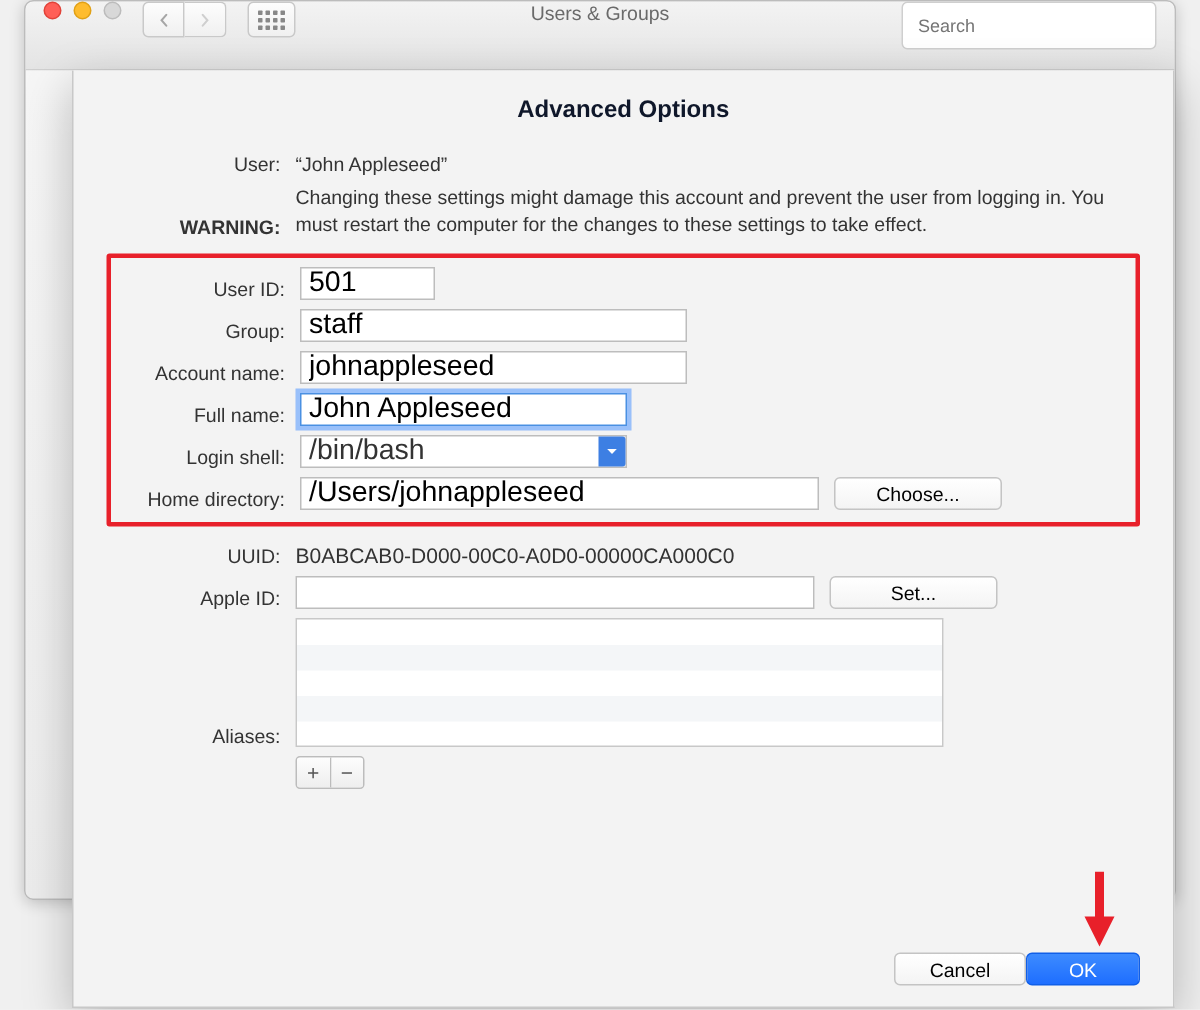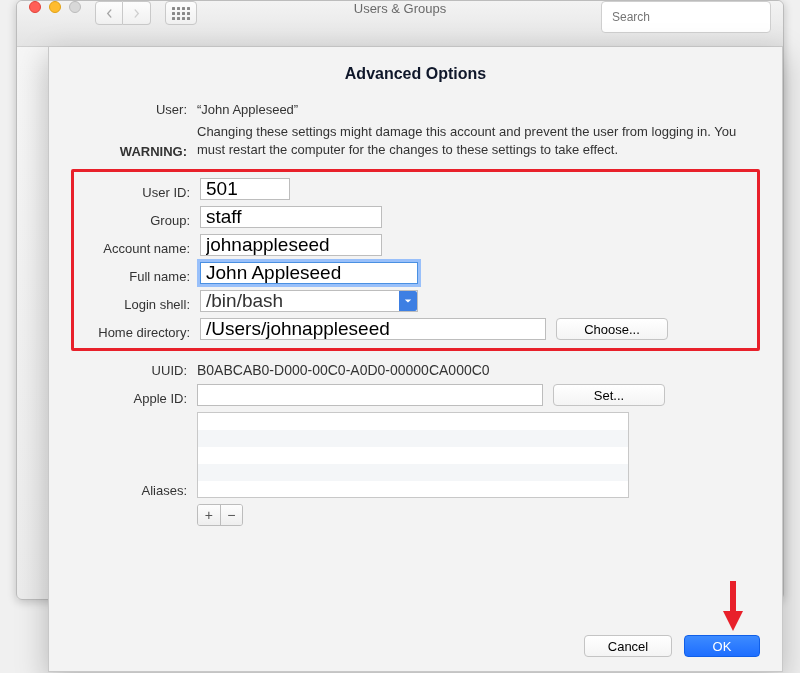--- a/index.html
+++ b/index.html
@@ -105,21 +105,21 @@
     input.txt, .combo, input.txt-wide {
       font-size:19px;
       height:22px;
       border:1px solid #bdbdbd;
       background:#fff;
       padding:0 5px;
       outline:none;
       font-family:inherit;
     }
     input.txt{width:90px}
-    input.txt.med{width:182px}
+    input.txt.med{width:258px}
     input.txt.long{width:346px}
     input.txt.focused{
       width:218px;
       border:1px solid #4a90e2;
       box-shadow:0 0 0 3px rgba(94,158,255,0.6);
     }
     .combo{
       width:218px;position:relative;display:flex;align-items:center;
       padding-right:20px;
     }
@@ -154,21 +154,21 @@
       width:46px;height:22px;
     }
     .plusminus button{
       flex:1;border:none;background:linear-gradient(#fdfdfd,#eee);
       font-size:14px;color:#555;cursor:pointer;
     }
     .plusminus button:first-child{border-right:1px solid #bcbcbc}
 
     .footer{
       position:absolute;bottom:14px;right:22px;
-      display:flex;gap:12px;
+      display:flex;
     }
 
     
     .red-arrow{
       position:absolute;
       right:38px; bottom:38px;
       width:22px;height:52px;
       pointer-events:none;
     }
   </style>

